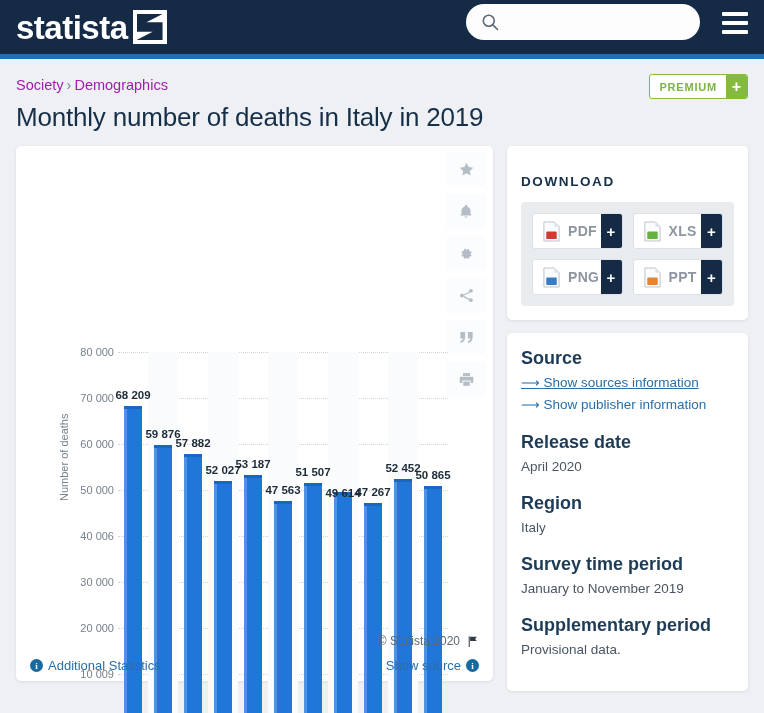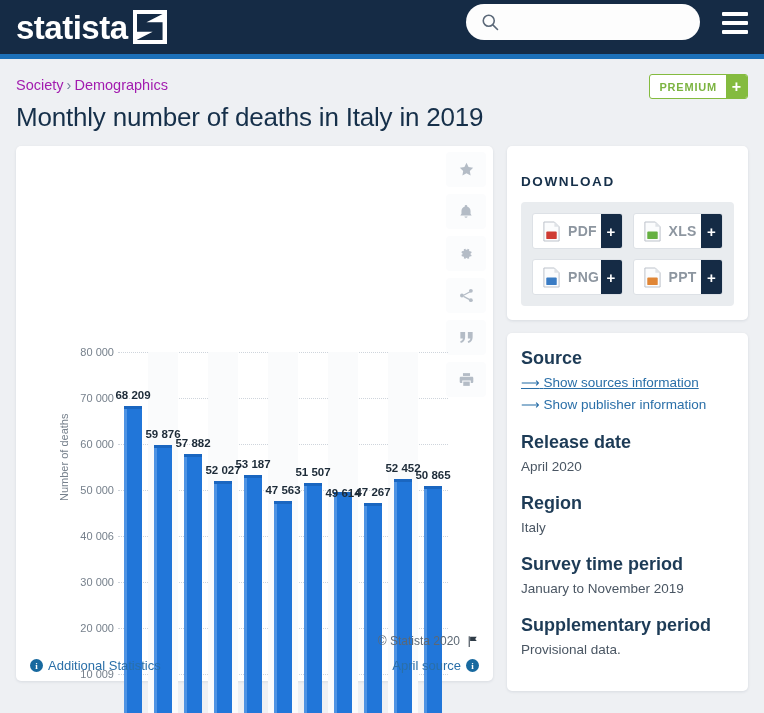--- a/index.html
+++ b/index.html
@@ -348,21 +348,21 @@
           <path d="M5 2.5h1.9V22H5z"></path>
             <path d="M7.6 3.2h12.2l-2.8 4 2.8 4H7.6z"></path>
         </svg>
       </div>
       <div class="foot-row-2">
         <div class="addl-info">
           <span class="info-dot">i</span>
           <span>Additional Statistics</span>
         </div>
         <div class="show-source">
-          <span>April source</span>
+          <span>Show source</span>
           <span class="info-dot">i</span>
         </div>
       </div>
     </div>
   </div>
 
   <div class="side-col">
 
     <div class="dl-card">
       <div class="dl-title">DOWNLOAD</div>

